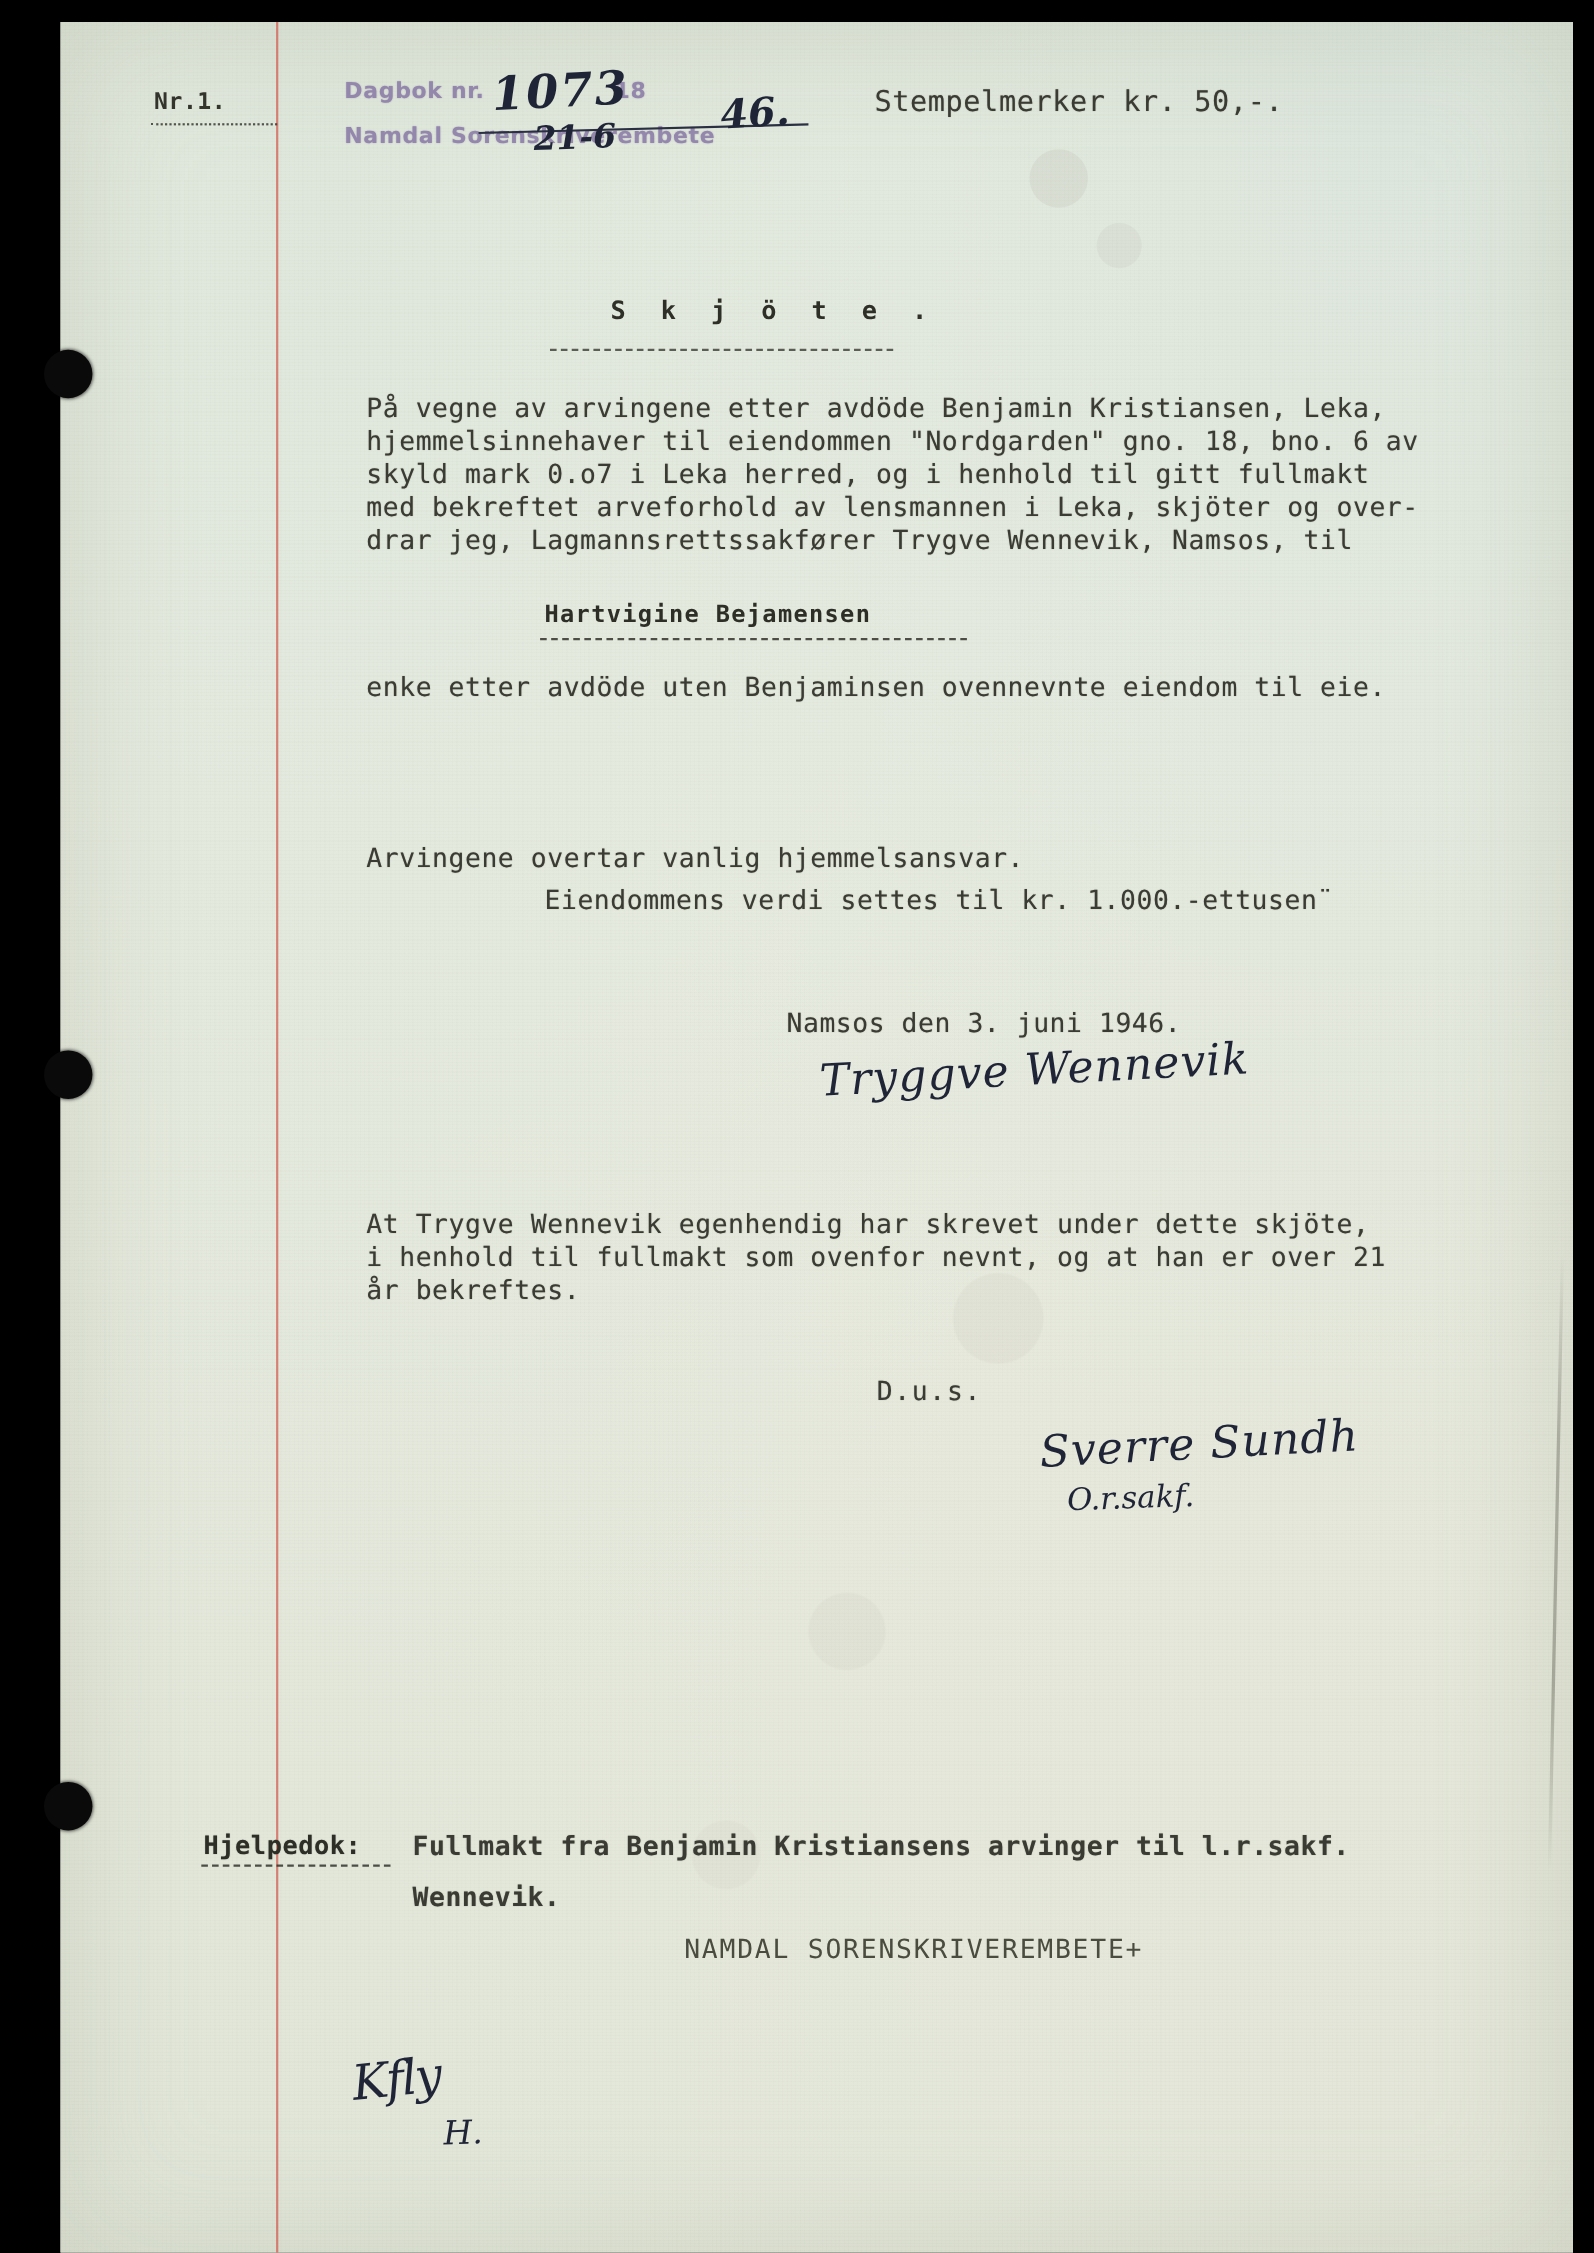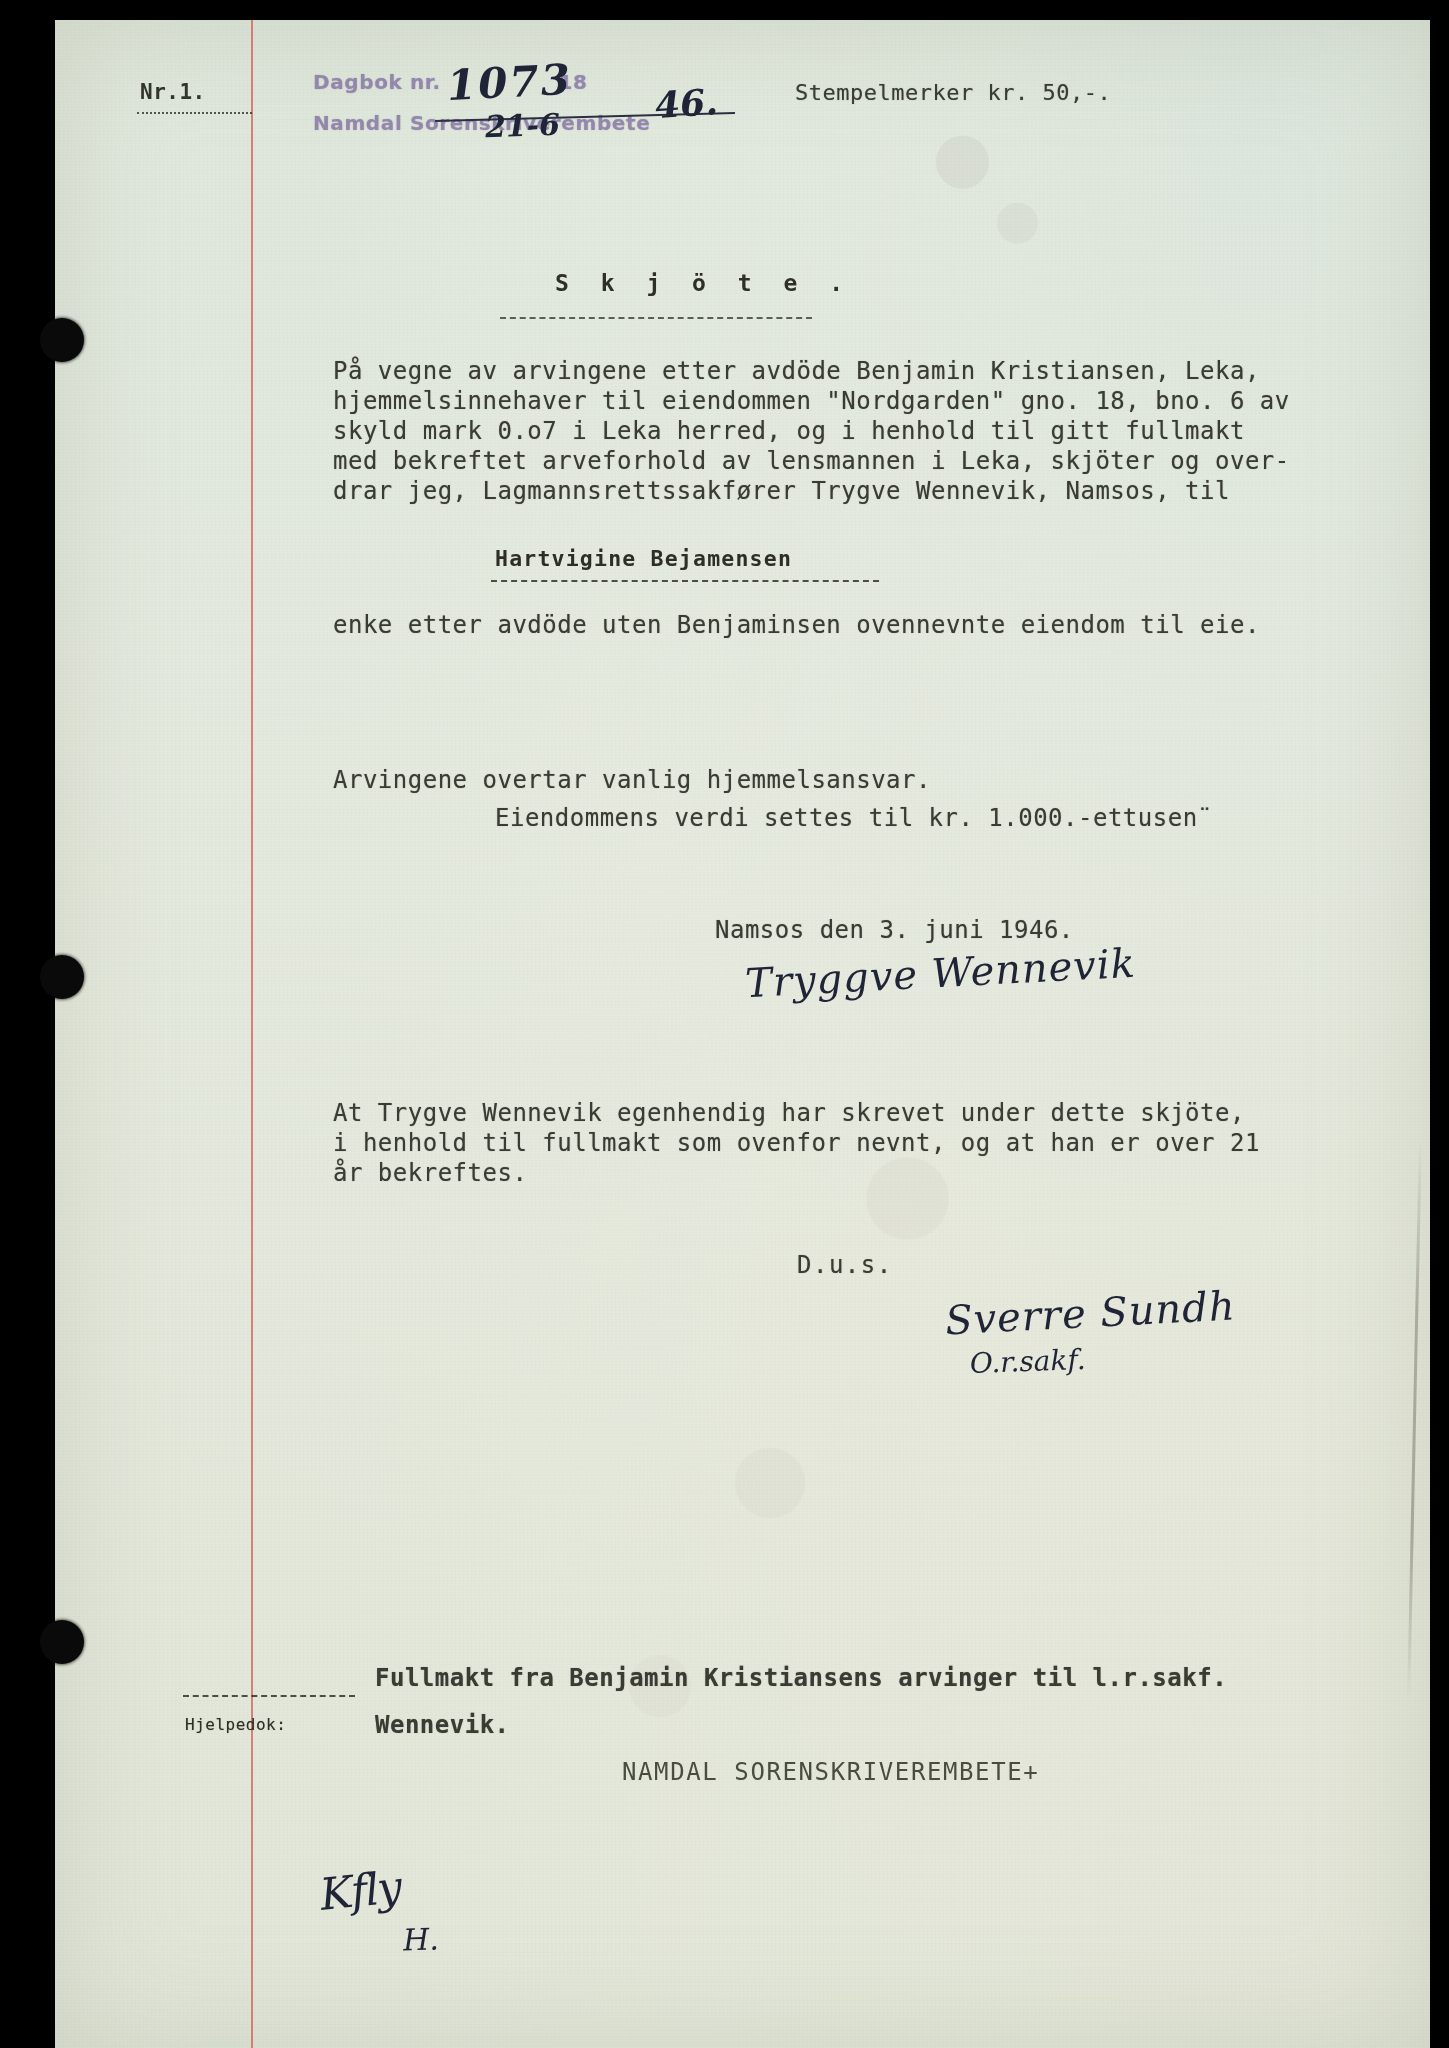--- a/index.html
+++ b/index.html
@@ -133,21 +133,21 @@
     transform:rotate(-2deg);
   }
   .hw-year{
     left:600px; top:62px;
     font-size:36px; font-weight:bold;
     transform:rotate(-4deg);
   }
 
   .stempel{
     left:740px; top:58px;
-    font-size:22px; color:#3a3c33;
+    font-size:26px; color:#3a3c33;
   }
 
   
   .title{
     left:500px; top:250px;
     font-size:23px; font-weight:bold; color:#2e3028;
     letter-spacing:9px;
   }
   .title-rule{
     position:absolute;left:445px;top:297px;width:312px;height:0;
@@ -199,21 +199,21 @@
   }
   .sig-3-sub{
     left:348px; top:1902px;
     font-size:30px;
     transform:rotate(-2deg);
   }
 
   
   .hjelpedok-label{
     left:130px; top:1643px;
-    font-size:16px; font-weight:normal; color:#2d2f27;margin-top:47px;
+    font-size:23px; font-weight:bold; color:#2d2f27;
   }
   .hjelpedok-rule{
     position:absolute;left:128px;top:1675px;width:172px;height:0;
     border-top:2.5px dashed #32342c;opacity:.85;
   }
   .hjelpedok-text{left:320px; top:1643px; font-weight:bold;}
   .hjelpedok-cont{left:320px; top:1690px; font-weight:bold;}
   .embete{
     left:548px; top:1738px;
     font-size:24px; letter-spacing:1.6px; color:#4a4c40;margin-left:19px;

